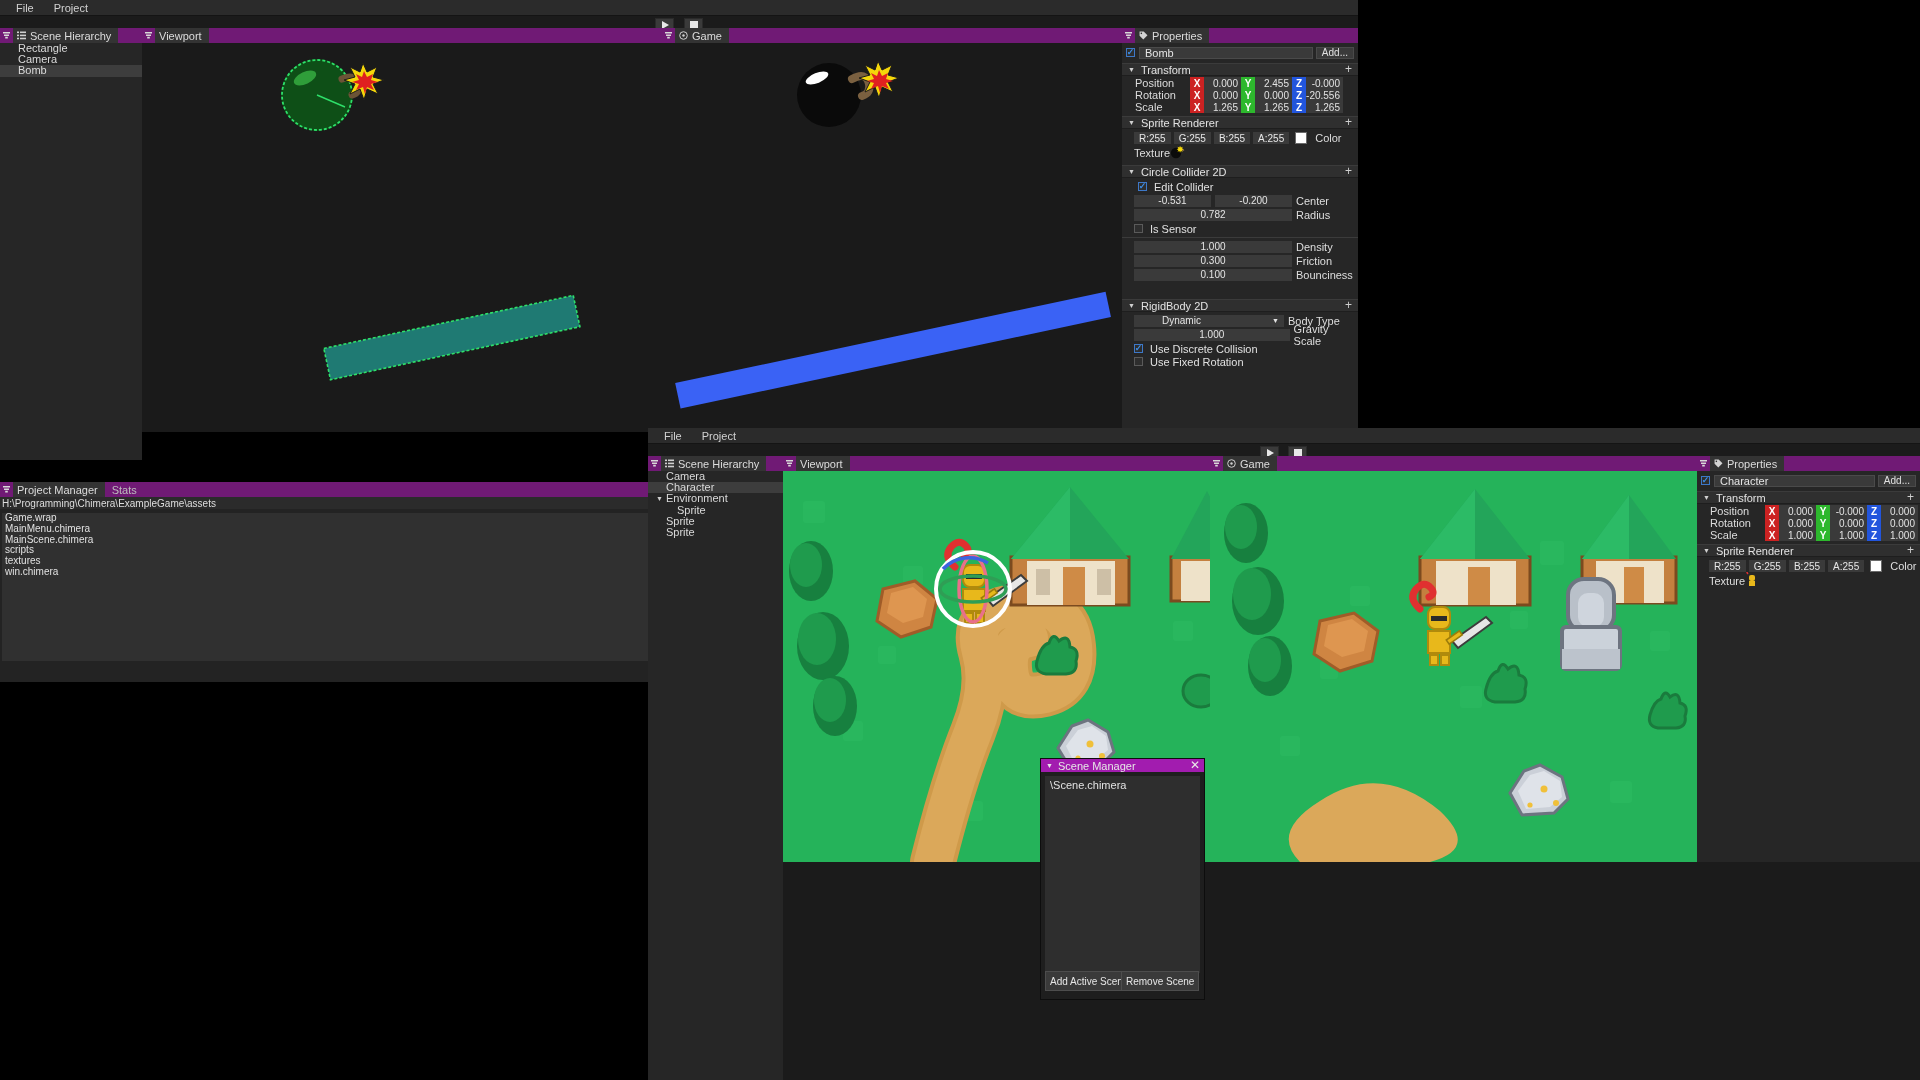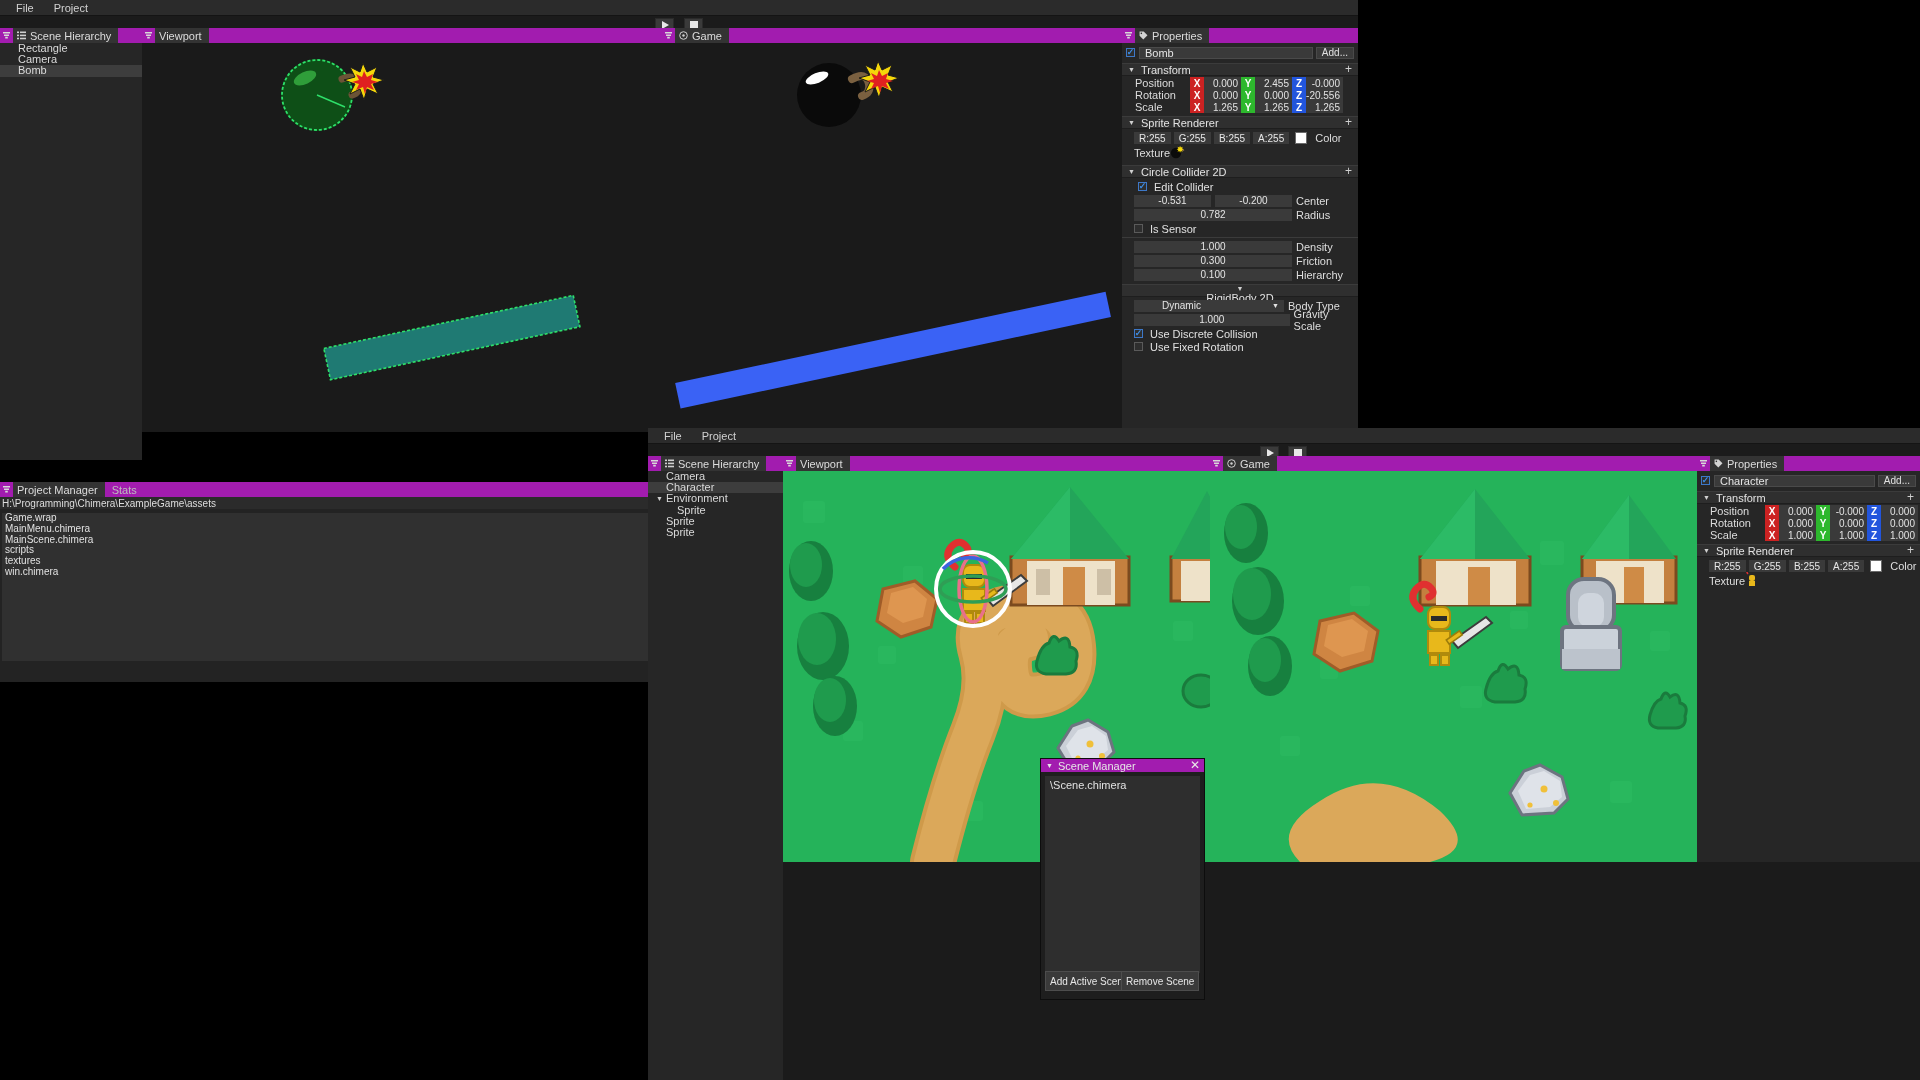--- a/index.html
+++ b/index.html
@@ -14,21 +14,21 @@
   .menubar .mi { padding:0 10px; font-size:11px; color:#d2d2d2; line-height:16px; cursor:default;}
 
   .toolstrip { height:18px; background:#1b1b1b; position:relative; }
   .tbtn { position:absolute; top:2px; width:19px; height:14px; background:#3a3a3a;
           border:1px solid #2a2a2a; display:flex; align-items:center; justify-content:center; }
   .tri { width:0;height:0;border-left:7px solid #e8e8e8;border-top:4px solid transparent;border-bottom:4px solid transparent; margin-left:2px;}
   .sq  { width:8px;height:8px;background:#e8e8e8; }
 
   
   .panel { position:absolute; background:#232323; }
-  .tabrow { height:15px; background:#a21caf; display:flex; align-items:flex-start; }
+  .tabrow { height:15px; background:#701a75; display:flex; align-items:flex-start; }
   .tabrow .hamb { width:13px; height:15px; display:flex; align-items:center; justify-content:center; }
   .tabrow .hamb svg { display:block; }
   .tab { height:15px; background:#333333; display:flex; align-items:center; gap:4px;
          padding:0 7px 0 4px; font-size:11px; color:#dcdcdc; white-space:nowrap;}
   .tab.inactive { background:transparent; color:#bdbdbd; padding-left:7px;}
   .tabicon { width:9px;height:9px; display:flex;align-items:center;justify-content:center;}
 
   .panelbody { position:absolute; left:0; right:0; top:15px; bottom:0; background:#262626; }
 
   
@@ -327,24 +327,24 @@
       <div class="numrow">
         <div class="numfield" style="width:158px;">1.000</div>
         <div class="numlbl">Density</div>
       </div>
       <div class="numrow">
         <div class="numfield" style="width:158px;">0.300</div>
         <div class="numlbl">Friction</div>
       </div>
       <div class="numrow">
         <div class="numfield" style="width:158px;">0.100</div>
-        <div class="numlbl">Hierarchy</div>
-      </div>
-
-      <div class="sechead" style="margin-top:3px;flex-direction:column;">
+        <div class="numlbl">Bounciness</div>
+      </div>
+
+      <div class="sechead" style="margin-top:18px;">
         <span class="car">▼</span>
         <span class="ttl">RigidBody 2D</span>
         <span class="plus">+</span>
       </div>
       <div class="numrow" style="margin-top:2px;">
         <div class="selectfield" style="width:150px;padding-left:28px;">
           <span>Dynamic</span>
           <span class="dcar">▼</span>
         </div>
         <div class="numlbl">Body Type</div>

